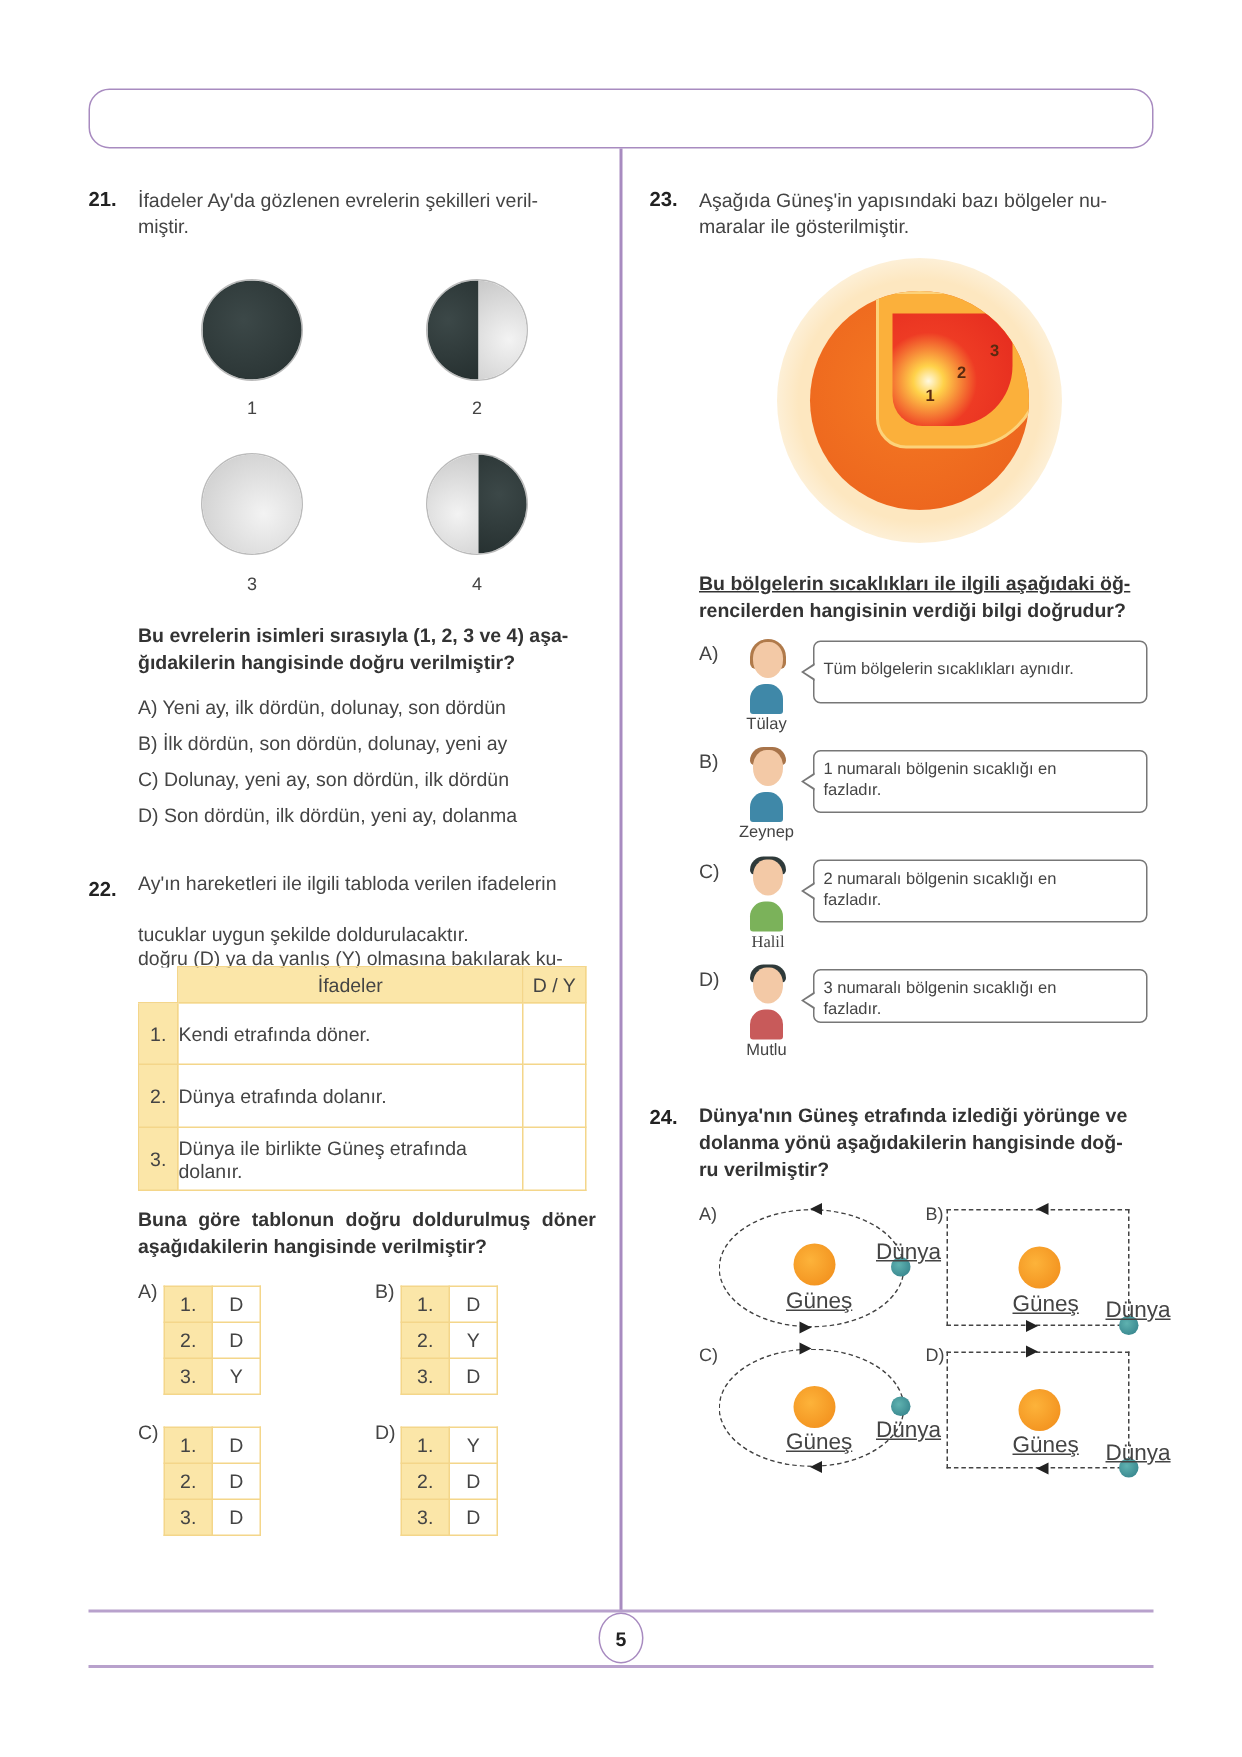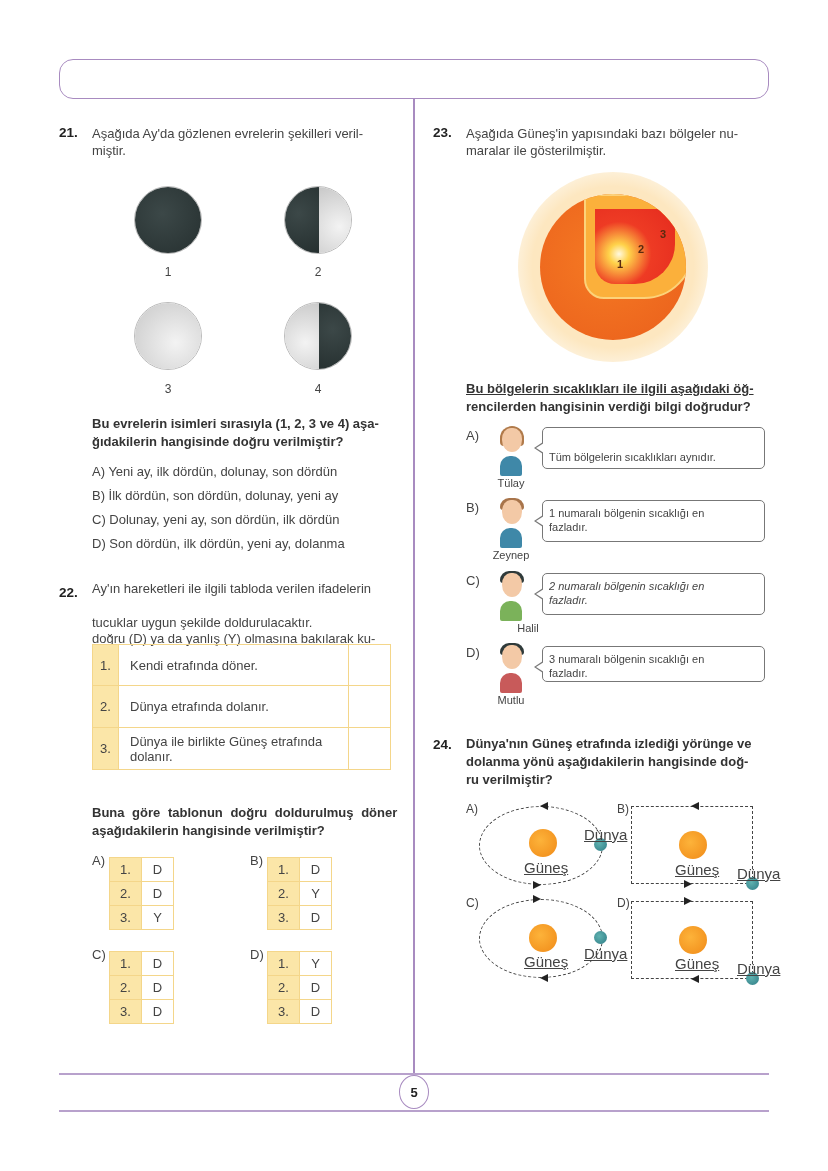--- a/index.html
+++ b/index.html
@@ -20,21 +20,21 @@
   .moon { position: absolute; width: 68px; height: 68px; border-radius: 50%; overflow: hidden; border: 1px solid #bbb; }
   .moon .dark { position: absolute; top: 0; bottom: 0; background: radial-gradient(circle at 40% 40%, #3c4848, #252f2f); }
   .moon .light { position: absolute; top: 0; bottom: 0; background: radial-gradient(circle at 60% 60%, #f3f3f3, #c8c8c8); }
   .moon-label { position: absolute; font-size: 12px; color: #444; width: 20px; text-align: center; }
 
   
   .ytable { position: absolute; border-collapse: collapse; font-size: 13px; color: #444; }
   .ytable td, .ytable th { border: 1.5px solid #f4d68a; }
   .ytable th { background: #fbe6a8; font-weight: normal; height: 24px; }
   .ytable td.num { background: #fbe6a8; width: 26px; text-align: center; }
-  .ytable td.txt { padding-left: 11px; width: 230px; }
+  .ytable td.txt { padding-left: 0; width: 230px; }
   .ytable td.dy { width: 42px; }
   .ytable th.blank { background: #fff; border: none; border-bottom: 1.5px solid #f4d68a; }
 
   .mini { position: absolute; border-collapse: collapse; font-size: 13px; color: #444; }
   .mini td { border: 1.5px solid #f4d68a; height: 24px; text-align: center; }
   .mini td.n { background: #fbe6a8; width: 32px; }
   .mini td.v { width: 32px; background: #fff; }
   .mini-label { position: absolute; font-size: 13px; color: #444; }
 
   
@@ -70,21 +70,21 @@
 <body>
 
 <div class="header-box"></div>
 <div class="col-divider"></div>
 <div class="footer-line" style="top:1073px;"></div>
 <div class="footer-line" style="top:1110px;"></div>
 <div class="page-num">5</div>
 
 <div>
   <div class="qnum" style="left:59px;top:125px;">21.</div>
-  <div class="qtext" style="left:92px;top:125px;">Aşağıda Ay'da gözlenen evrelerin şekilleri veril-</div>
+  <div class="qtext" style="left:92px;top:125px;">İfadeler Ay'da gözlenen evrelerin şekilleri veril-</div>
   <div class="qtext" style="left:92px;top:142px;">miştir.</div>
 
   <div class="moon" style="left:134px;top:186px;">
     <div class="dark" style="left:0;width:68px;"></div>
   </div>
   <div class="moon-label" style="left:158px;top:265px;">1</div>
 
   <div class="moon" style="left:284px;top:186px;">
     <div class="dark" style="left:0;width:34px;"></div>
     <div class="light" style="left:34px;width:34px;"></div>
@@ -112,20 +112,25 @@
 </div>
 
 <div>
   <div class="qnum" style="left:59px;top:585px;">22.</div>
   <div class="qtext" style="left:92px;top:580px;">Ay'ın hareketleri ile ilgili tabloda verilen ifadelerin</div>
   <div class="qtext" style="left:92px;top:630px;">doğru (D) ya da yanlış (Y) olmasına bakılarak ku-</div>
   <div class="qtext" style="left:92px;top:614px;">tucuklar uygun şekilde doldurulacaktır.</div>
 
   <table class="ytable" style="left:92px;top:644px;">
     <tbody>
+        <tr>
+      <th class="blank" style="width:26px;"></th>
+      <th>İfadeler</th>
+      <th>D / Y</th>
+    </tr>
     <tr style="height:41px;">
       <td class="num">1.</td>
       <td class="txt">Kendi etrafında döner.</td>
       <td class="dy"></td>
     </tr>
     <tr style="height:42px;">
       <td class="num">2.</td>
       <td class="txt">Dünya etrafında dolanır.</td>
       <td class="dy"></td>
     </tr>
@@ -241,21 +246,21 @@
   <div class="qbold" style="left:466px;top:398px;">rencilerden hangisinin verdiği bilgi doğrudur?</div>
 
   <div>
     <div class="opt" style="left:466px;top:428px;">A)</div>
     <div class="char" style="left:496px;top:428px;">
       <div class="hair" style="background:#b07a4a;height:20px;"></div>
       <div class="head"></div>
       <div class="body" style="background:#3f88a8;"></div>
     </div>
     <div class="char-name" style="left:481px;top:477px;">Tülay</div>
-    <div class="bubble" style="left:542px;top:427px;width:223px;height:42px;padding-top:22px;">
+    <div class="bubble" style="left:542px;top:427px;width:223px;height:42px;padding-top:11px;">
       <div class="tail"></div><div class="tail-in"></div>
       <span>Tüm bölgelerin sıcaklıkları aynıdır.</span>
     </div>
   </div>
 
   <div>
     <div class="opt" style="left:466px;top:500px;">B)</div>
     <div class="char" style="left:496px;top:500px;">
       <div class="hair" style="background:#a8744a;"></div>
       <div class="head"></div>
@@ -268,22 +273,22 @@
     </div>
   </div>
 
   <div>
     <div class="opt" style="left:466px;top:573px;">C)</div>
     <div class="char" style="left:496px;top:573px;">
       <div class="hair" style="background:#2f3a3a;"></div>
       <div class="head"></div>
       <div class="body" style="background:#7bb25a;"></div>
     </div>
-    <div class="char-name" style="left:498px;top:622px;">Halil</div>
-    <div class="bubble" style="left:542px;top:573px;width:223px;height:42px;font-style:italic;">
+    <div class="char-name" style="left:482px;top:622px;font-family:Liberation Serif, serif;">Halil</div>
+    <div class="bubble" style="left:542px;top:573px;width:223px;height:42px;">
       <div class="tail"></div><div class="tail-in"></div>
       <span>2 numaralı bölgenin sıcaklığı en</span><br><span>fazladır.</span>
     </div>
   </div>
 
   <div>
     <div class="opt" style="left:466px;top:645px;">D)</div>
     <div class="char" style="left:496px;top:645px;">
       <div class="hair" style="background:#2f3a3a;"></div>
       <div class="head"></div>

